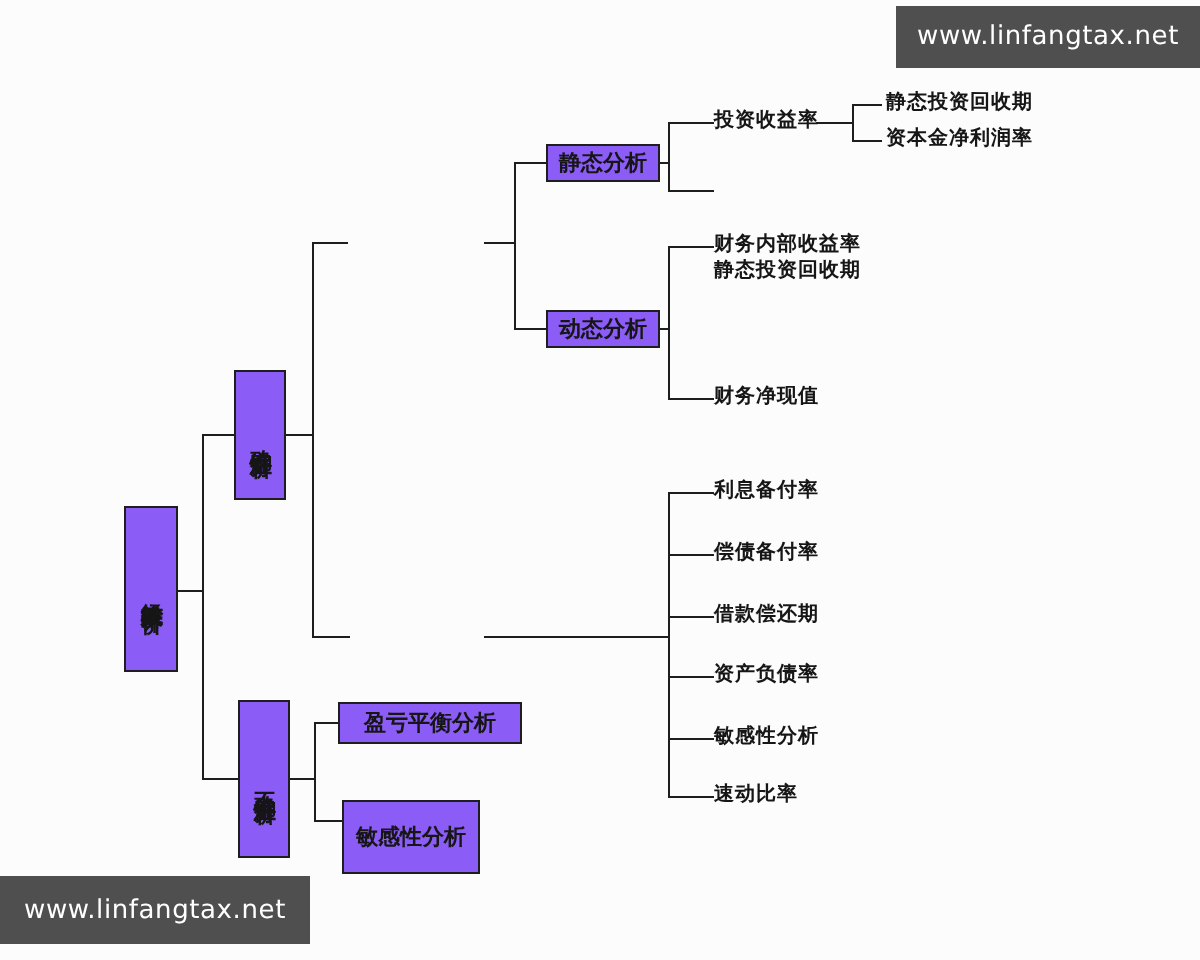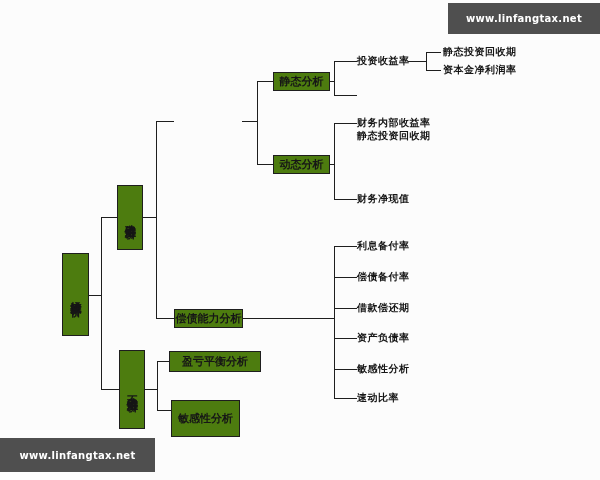--- a/index.html
+++ b/index.html
@@ -4,36 +4,36 @@
 <style>
   html,body { margin:0; padding:0; }
   .canvas {
     position:relative; width:600px; height:480px;
     background:#fcfcfc; overflow:hidden;
     font-family:"DejaVu Sans", sans-serif; color:#161616;
   }
   .ln { position:absolute; background:#1e1e1e; }
   .box {
     position:absolute; box-sizing:border-box;
-    border:1px solid #1e1e1e; background:#4d7c0f;
+    border:1px solid #1e1e1e; background:#8b5cf6;
     display:flex; align-items:center; justify-content:center;
     font-size:11px; font-weight:bold; white-space:nowrap; line-height:1;
   }
   .vbox {
     writing-mode:vertical-rl; text-orientation:upright;
     letter-spacing:1px; white-space:normal; line-height:1;
   }
   .leaf {
     position:absolute; font-size:10px; font-weight:bold;
     line-height:12px; white-space:nowrap; letter-spacing:0.5px;
   }
   .wm {
     position:absolute; background:#4f4f4f; color:#ffffff;
     display:flex; align-items:center; justify-content:center;
-    font-size:10px; font-weight:bold; letter-spacing:0.3px; white-space:nowrap;
+    font-size:13px; font-weight:normal; letter-spacing:0.3px; white-space:nowrap;
   }
 </style>
 </head>
 <body>
 
 <div class="canvas">
 
   <div class="wm" style="left:448px;top:3px;width:152px;height:31px;">www.linfangtax.net</div>
   <div class="wm" style="left:0px;top:438px;width:155px;height:34px;">www.linfangtax.net</div>
 
@@ -81,21 +81,20 @@
   <div class="ln" style="left:157px;top:361px;width:13px;height:1px;"></div>
   <div class="ln" style="left:157px;top:410px;width:15px;height:1px;"></div>
 
   <div class="box vbox" style="left:62px;top:253px;width:27px;height:83px;">经济效果评价</div>
 
   <div class="box vbox" style="left:117px;top:185px;width:26px;height:65px;">确定性分析</div>
 
   <div class="box vbox" style="left:119px;top:350px;width:26px;height:79px;">不确定性分析</div>
 
 
-  <div class="box" style="left:174px;top:309px;width:69px;height:19px;">偿债能力分析</div>
 
   <div class="box" style="left:273px;top:72px;width:57px;height:19px;">静态分析</div>
 
   <div class="box" style="left:273px;top:155px;width:57px;height:19px;">动态分析</div>
 
   <div class="box" style="left:169px;top:351px;width:92px;height:21px;">盈亏平衡分析</div>
 
   <div class="box" style="left:171px;top:400px;width:69px;height:37px;">敏感性分析</div>
 
   <span class="leaf" style="left:357px;top:55px;">投资收益率</span>

